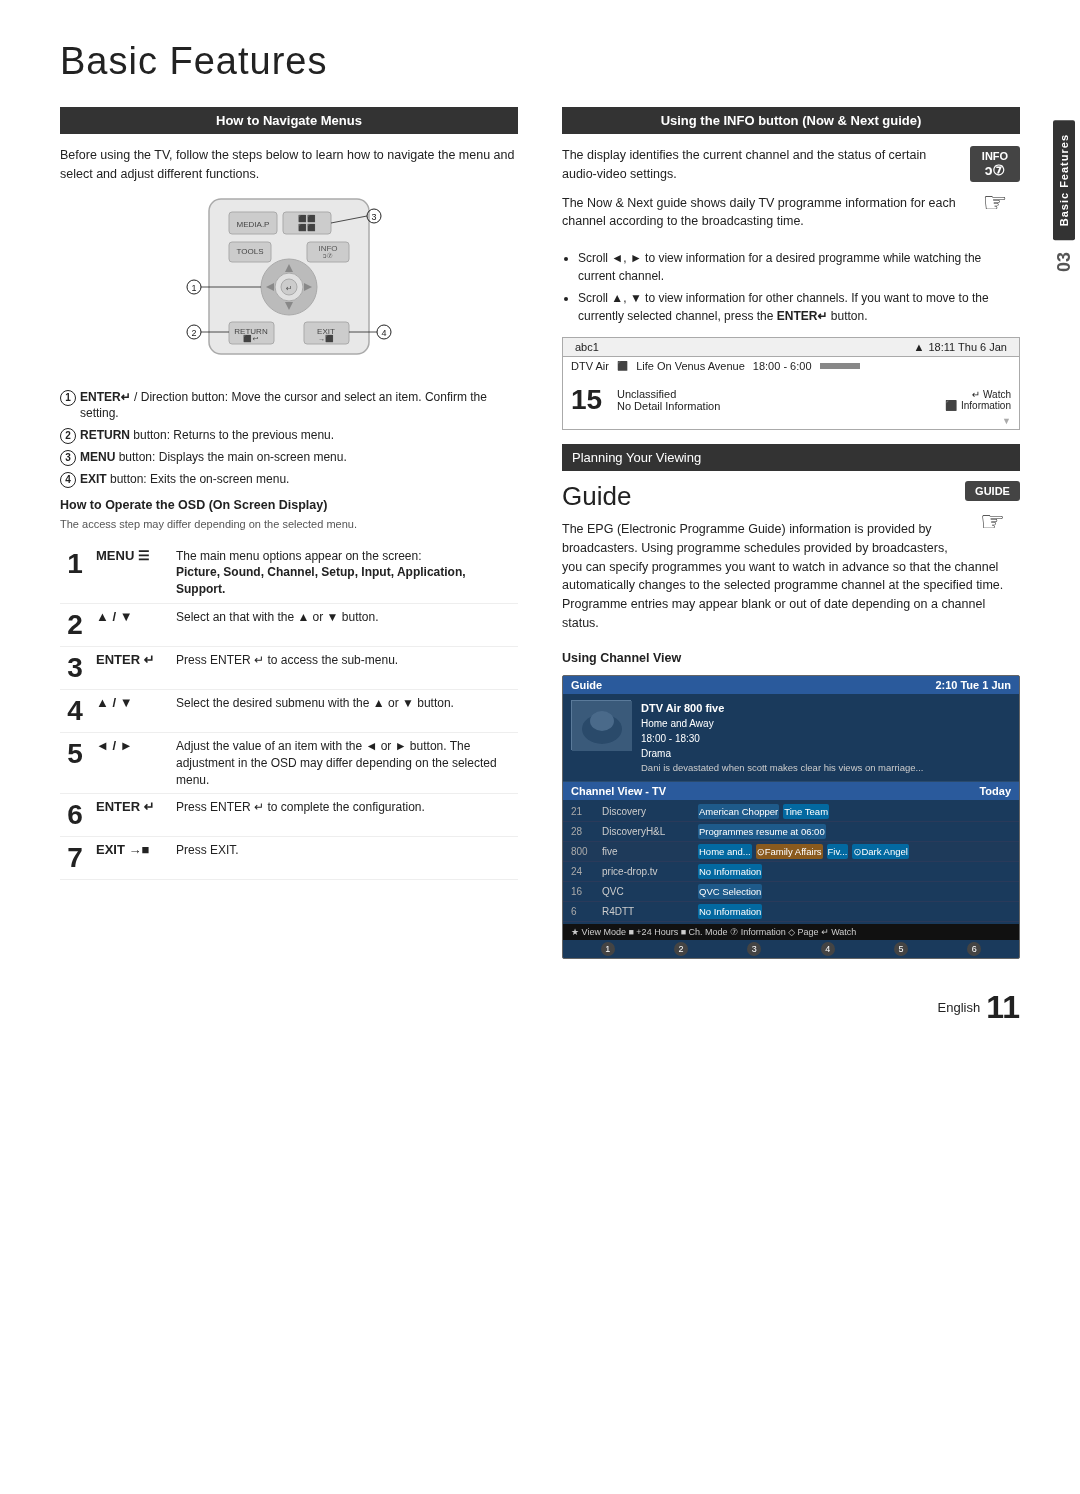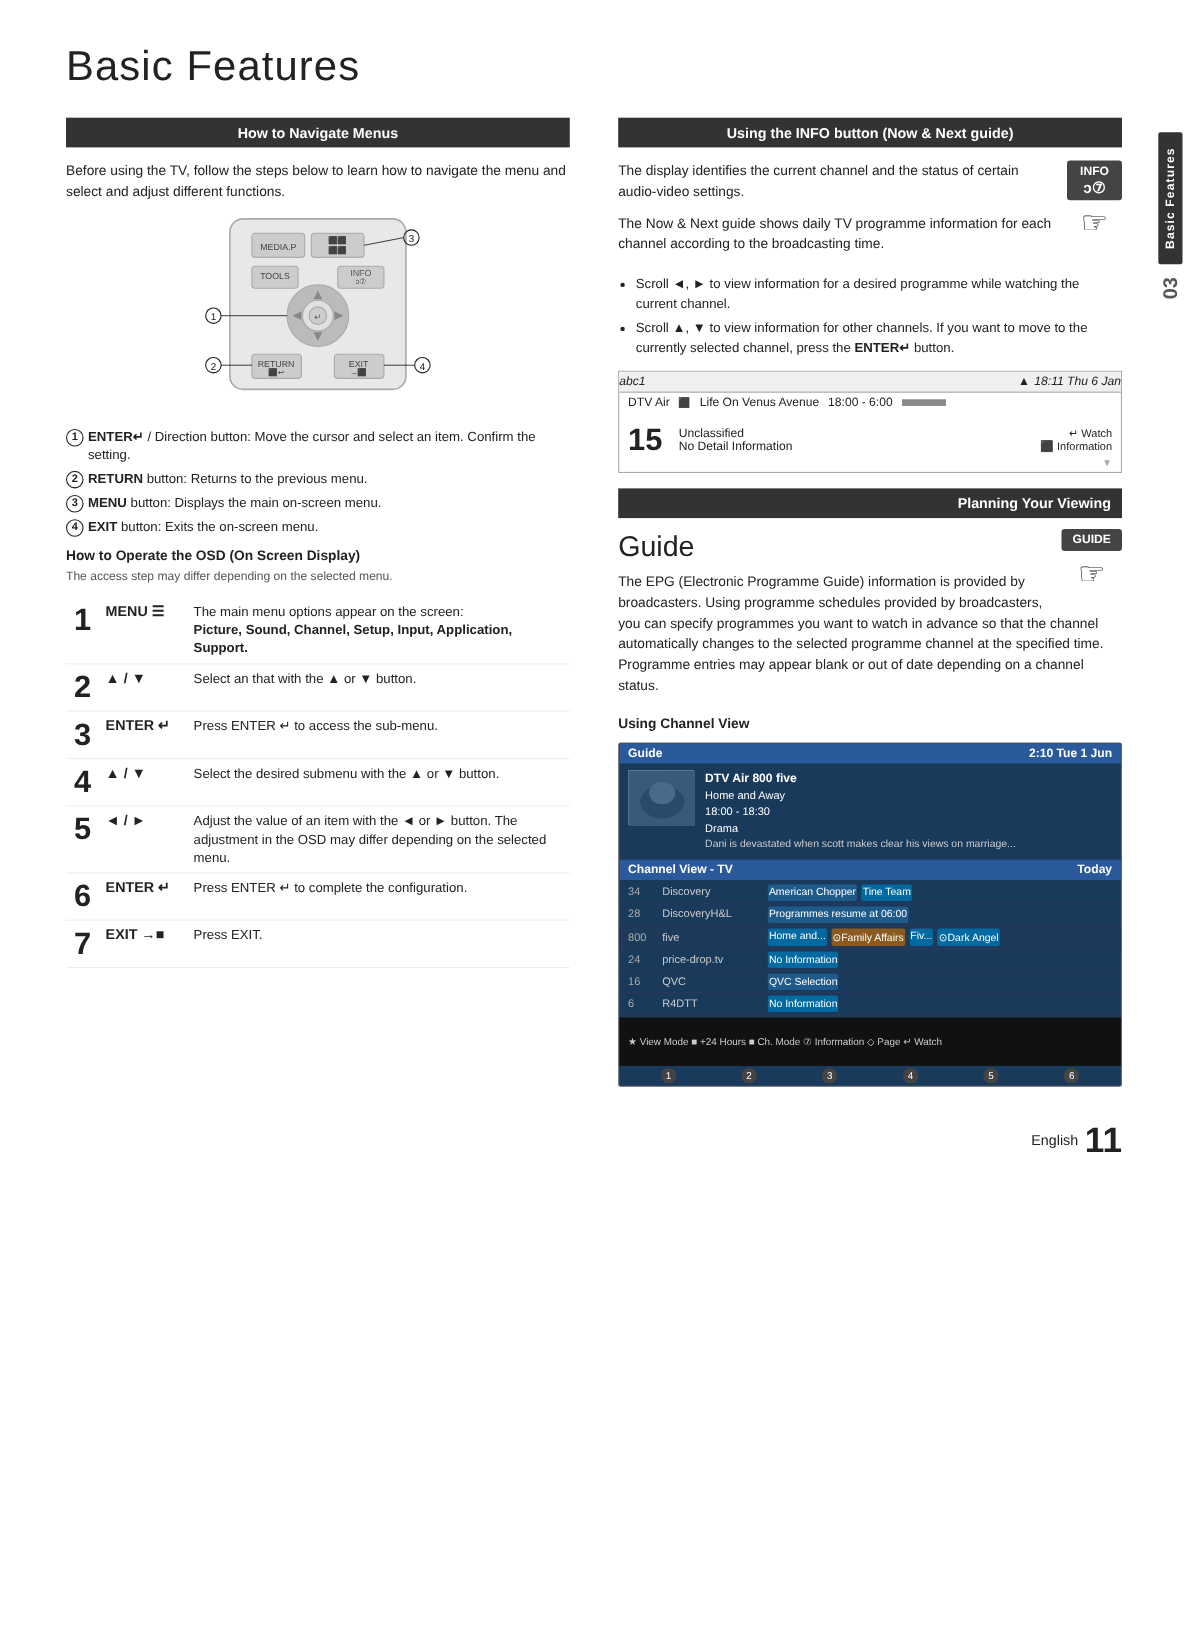--- a/index.html
+++ b/index.html
@@ -145,26 +145,25 @@
     }
     
     .channel-info-box {
       border: 1px solid #aaa;
       font-size: 11px;
       margin: 12px 0;
       background: #fff;
     }
     .channel-info-header {
       background: #f0f0f0;
-      padding: 3px 0;
+      padding: 3px 12px;
       display: flex;
       justify-content: space-between;
       font-size: 11px;
       border-bottom: 1px solid #aaa;
-      font-style: italic;
     }
     .channel-info-row {
       display: flex;
       padding: 3px 8px;
       gap: 10px;
       align-items: center;
     }
     .channel-num-big {
       font-size: 28px;
       font-weight: bold;
@@ -172,22 +171,22 @@
       min-width: 40px;
     }
     .channel-actions {
       font-size: 10px;
       text-align: right;
     }
     
     .planning-header {
       background: #333;
       color: #fff;
-      font-weight: bold;
-      text-align: right;
+      font-weight: normal;
+      text-align: left;
       padding: 6px 10px;
       font-size: 13px;
       margin: 14px 0 10px 0;
     }
     .guide-title {
       font-size: 26px;
       font-weight: 300;
       margin-bottom: 8px;
     }
     .guide-button-img {
@@ -283,21 +282,21 @@
       background: #1e5a8a;
       padding: 2px 1px;
       border-radius: 2px;
       font-size: 9.5px;
       white-space: nowrap;
     }
     .prog-block.orange { background: #8a5a1e; }
     .prog-block.dark { background: #0369a1; }
     .guide-footer {
       background: #111;
-      padding: 17px 8px;
+      padding: 3px 8px;
       font-size: 9px;
       color: #ccc;
       display: flex;
       justify-content: space-between;
     }
     .guide-footer-numbers {
       display: flex;
       justify-content: space-around;
       padding: 2px 8px;
       font-size: 10px;
@@ -566,21 +565,21 @@
               <div>Drama</div>
               <div class="show-desc">Dani is devastated when scott makes clear his views on marriage...</div>
             </div>
           </div>
           <div class="guide-ch-label">
             <span>Channel View - TV</span>
             <span>Today</span>
           </div>
           <div class="guide-ch-rows">
             <div class="guide-ch-row">
-              <span class="guide-ch-num">34</span>
+              <span class="guide-ch-num">21</span>
               <span class="guide-ch-name">Discovery</span>
               <span class="guide-ch-prog">
                 <span class="prog-block">American Chopper</span>
                 <span class="prog-block dark">Tine Team</span>
               </span>
             </div>
             <div class="guide-ch-row">
               <span class="guide-ch-num">28</span>
               <span class="guide-ch-name">DiscoveryH&amp;L</span>
               <span class="guide-ch-prog">

